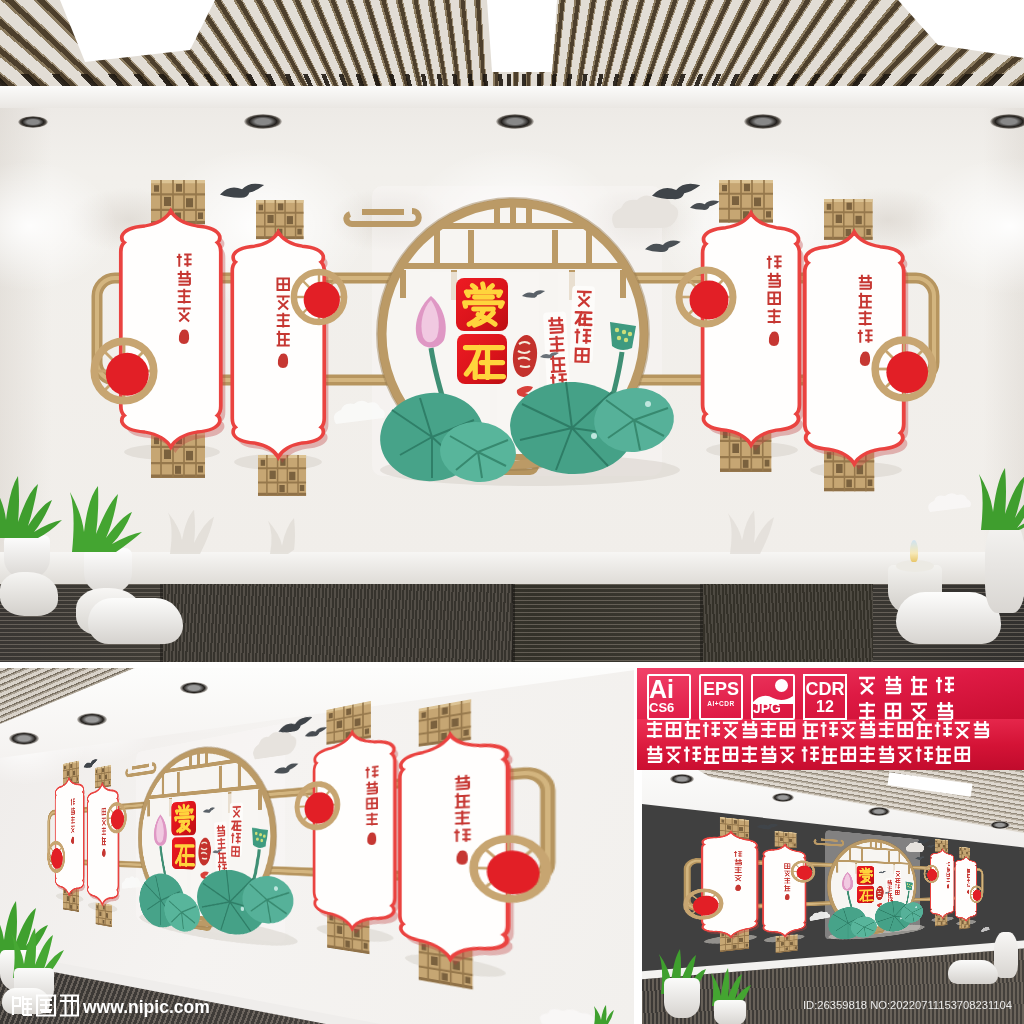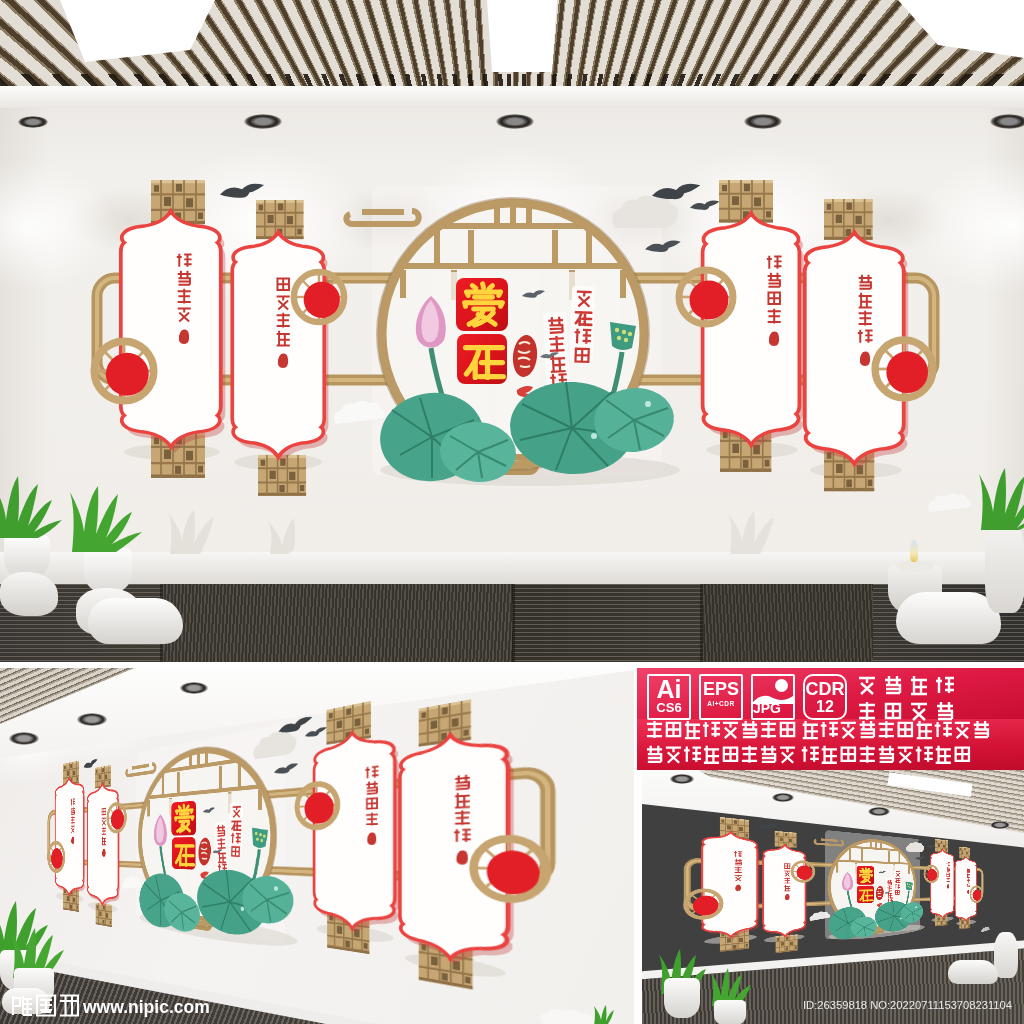--- a/index.html
+++ b/index.html
@@ -463,39 +463,39 @@
       <text x="73" y="21" font-family="Liberation Sans,sans-serif" font-size="17.5" font-weight="bold" fill="#fff">www.nipic.com</text>
     </svg>
   </div>
 </div>
 
 <div class="abs" id="br" style="left:637px;top:662px;width:387px;height:362px;background:#fff;overflow:hidden">
 
   <div class="abs" style="left:0;top:4px;width:387px;height:53px;background:linear-gradient(170deg,#f2436a 0,#de1a44 55%,#c90e31 100%);"></div>
   <div class="abs" style="left:0;top:57px;width:387px;height:51px;background:linear-gradient(178deg,#ee3055 0,#d41336 60%,#c00b2c 100%);"></div>
 
-  <div class="abs" style="left:10px;top:12px;width:40px;height:42px;border:2.5px solid #fff;border-radius:2px;color:#fff;text-align:center;font-weight:bold;">
+  <div class="abs" style="left:10px;top:12px;width:40px;height:42px;border:2.5px solid #fff;border-radius:2px;color:#fff;font-weight:bold;">
     <div style="font-size:25px;line-height:25px;margin-top:1px">Ai</div>
     <div style="font-size:13px;line-height:11px">CS6</div>
   </div>
 
   <div class="abs" style="left:62px;top:12px;width:40px;height:42px;border:2.5px solid #fff;border-radius:2px;color:#fff;text-align:center;font-weight:bold;">
     <div style="font-size:18px;line-height:21px;margin-top:3px">EPS</div>
     <div style="font-size:6.5px;line-height:7px;letter-spacing:.5px">AI+CDR</div>
   </div>
 
   <div class="abs" style="left:114px;top:12px;width:40px;height:42px;border:2.5px solid #fff;border-radius:2px;color:#fff;text-align:left;font-weight:bold;overflow:hidden">
     <div class="abs" style="left:22px;top:3px;width:13px;height:13px;border-radius:50%;background:#fff"></div>
     <svg class="abs" style="left:0;top:14px" width="40" height="14" viewBox="0 0 40 14">
           <path d="M0,12 Q10,2 20,8 Q30,13 40,6 V14 H0 Z" fill="#fff"></path>
         </svg>
     <div class="abs" style="left:0;top:24px;width:40px;font-size:14px;font-weight:bold;color:#fff">JPG</div>
   </div>
 
-  <div class="abs" style="left:166px;top:12px;width:40px;height:42px;border:2.5px solid #fff;border-radius:10px;color:#fff;text-align:center;font-weight:bold;">
+  <div class="abs" style="left:166px;top:12px;width:40px;height:42px;border:2.5px solid #fff;border-radius:0;color:#fff;text-align:center;font-weight:bold;">
     <div style="font-size:18px;line-height:21px;margin-top:3px">CDR</div>
     <div style="font-size:16px;line-height:13px">12</div>
   </div>
 
   <svg class="abs" style="left:220px;top:13px" width="160" height="46" viewBox="0 0 160 46" color="#fff">
     <use href="#ze" x="0" y="0"></use>
         <use href="#zf" x="26" y="0"></use>
         <use href="#zc" x="52" y="0"></use>
         <use href="#zd" x="78" y="0"></use>
     <use href="#za" x="0" y="26"></use>

